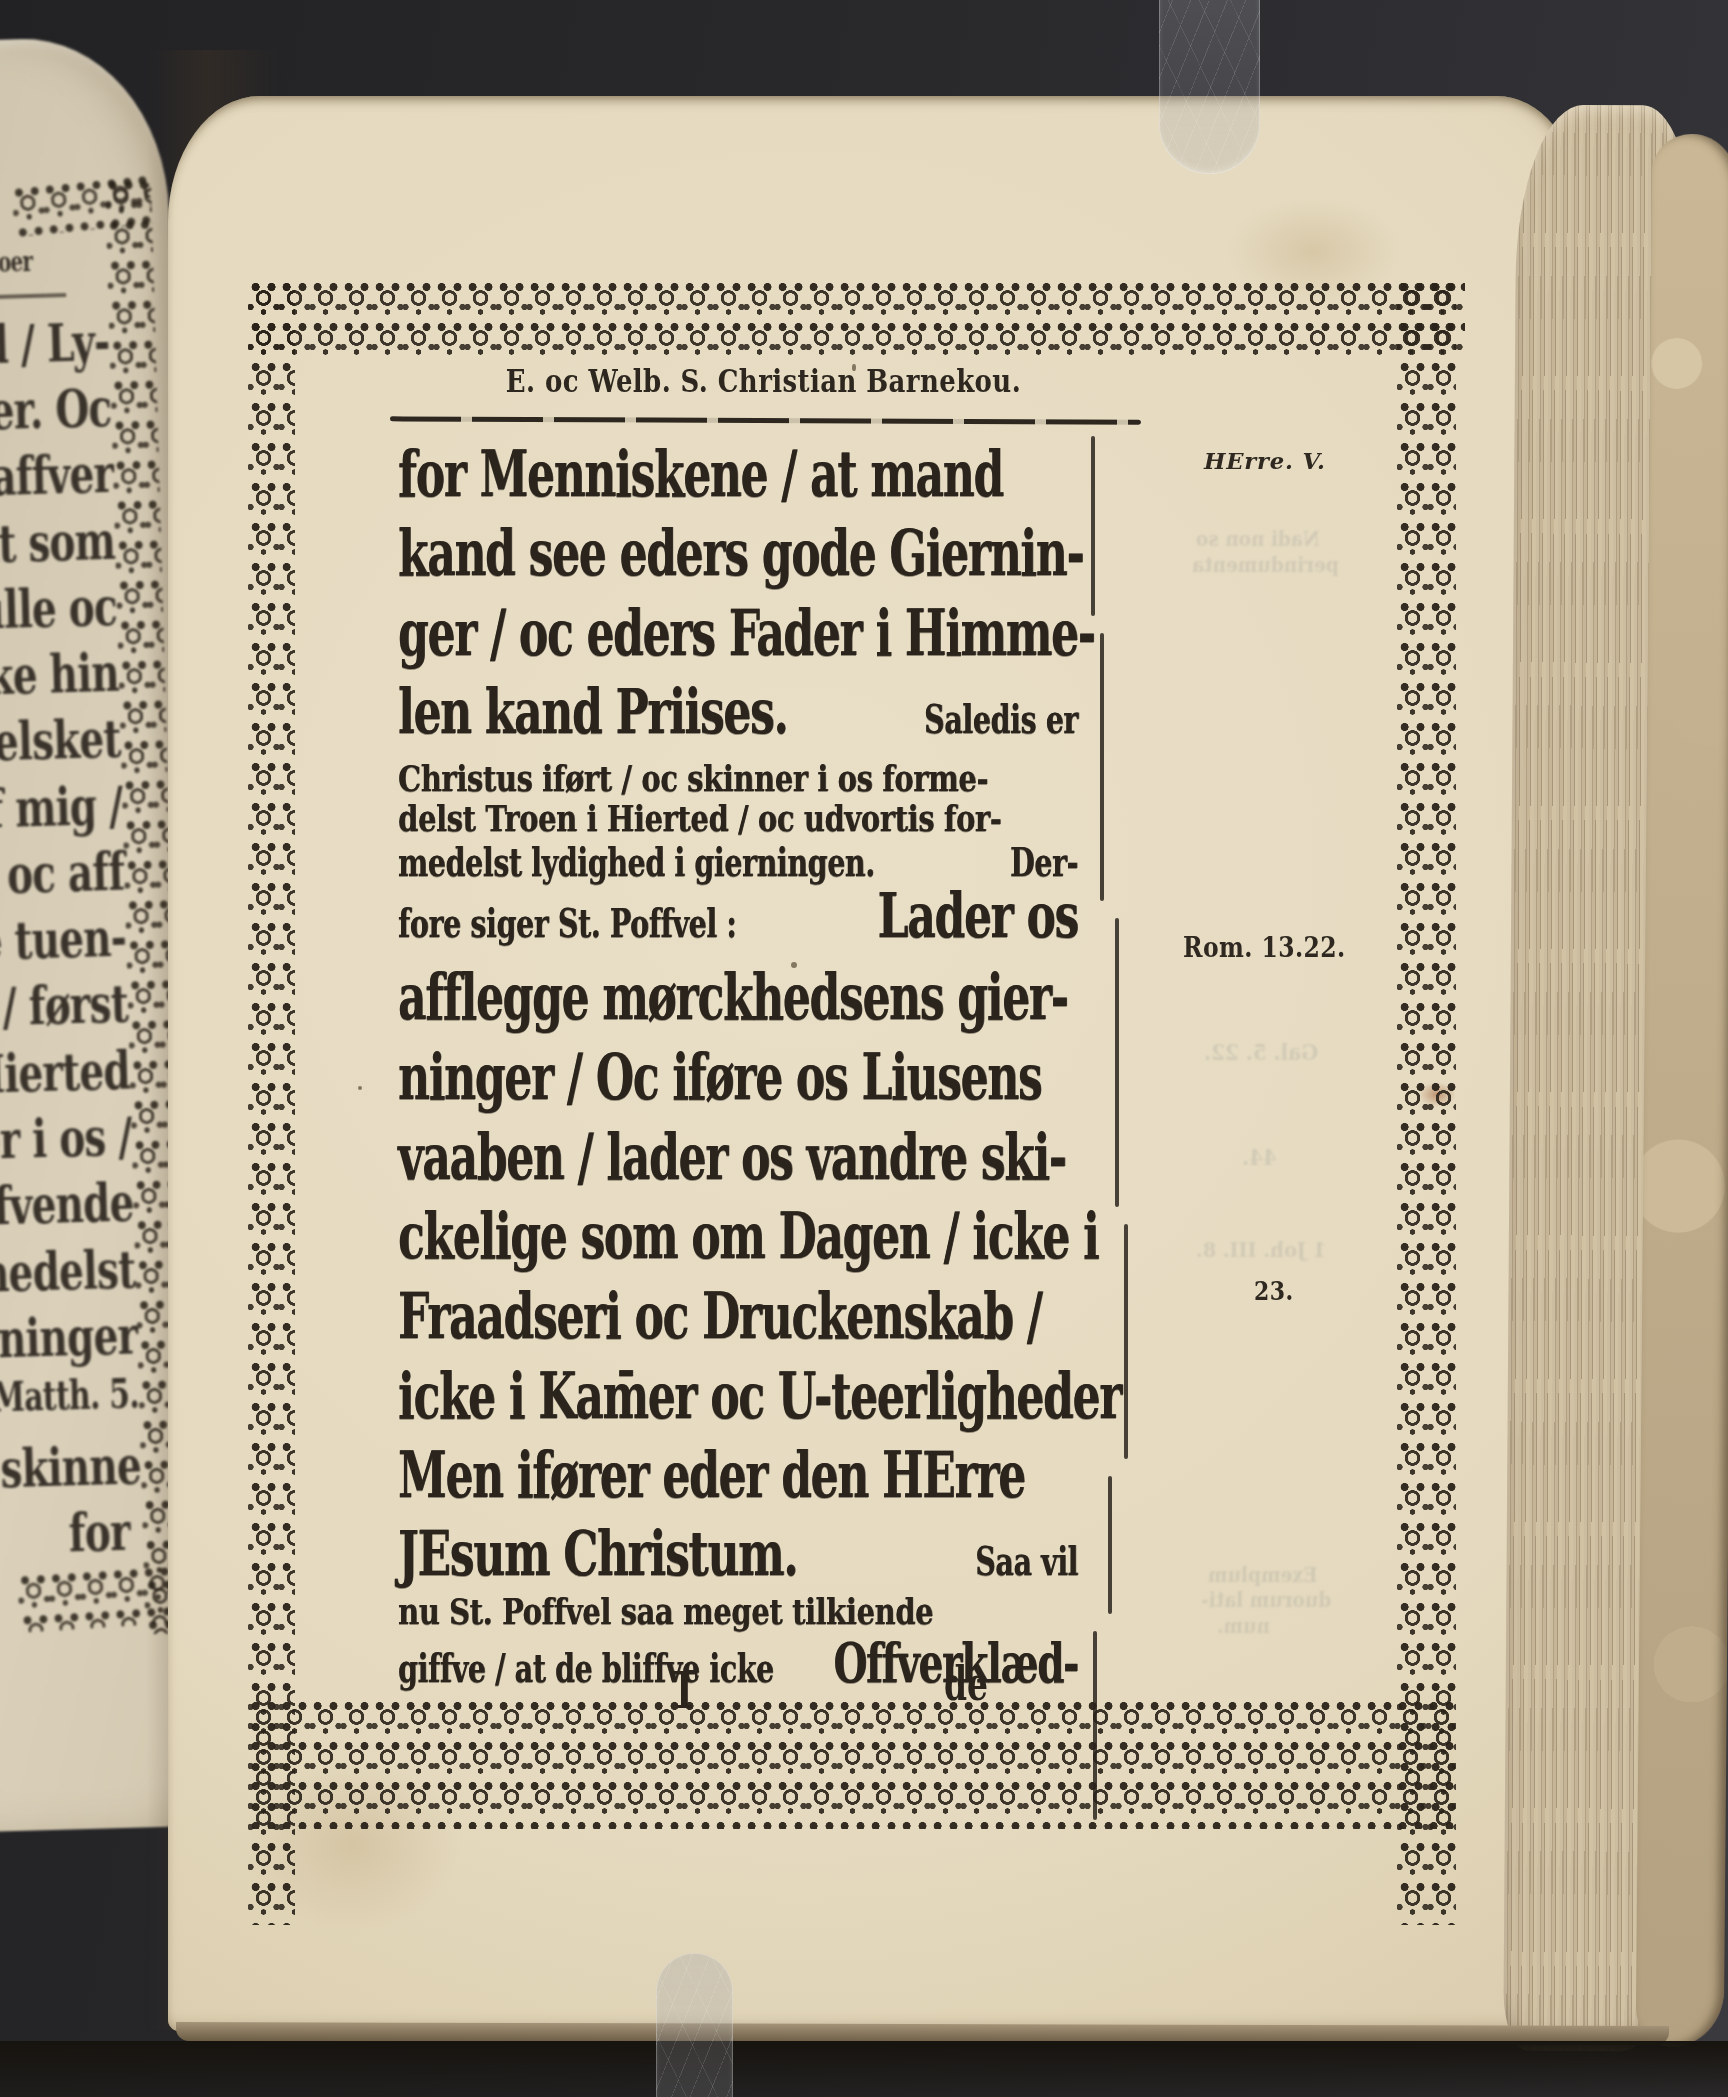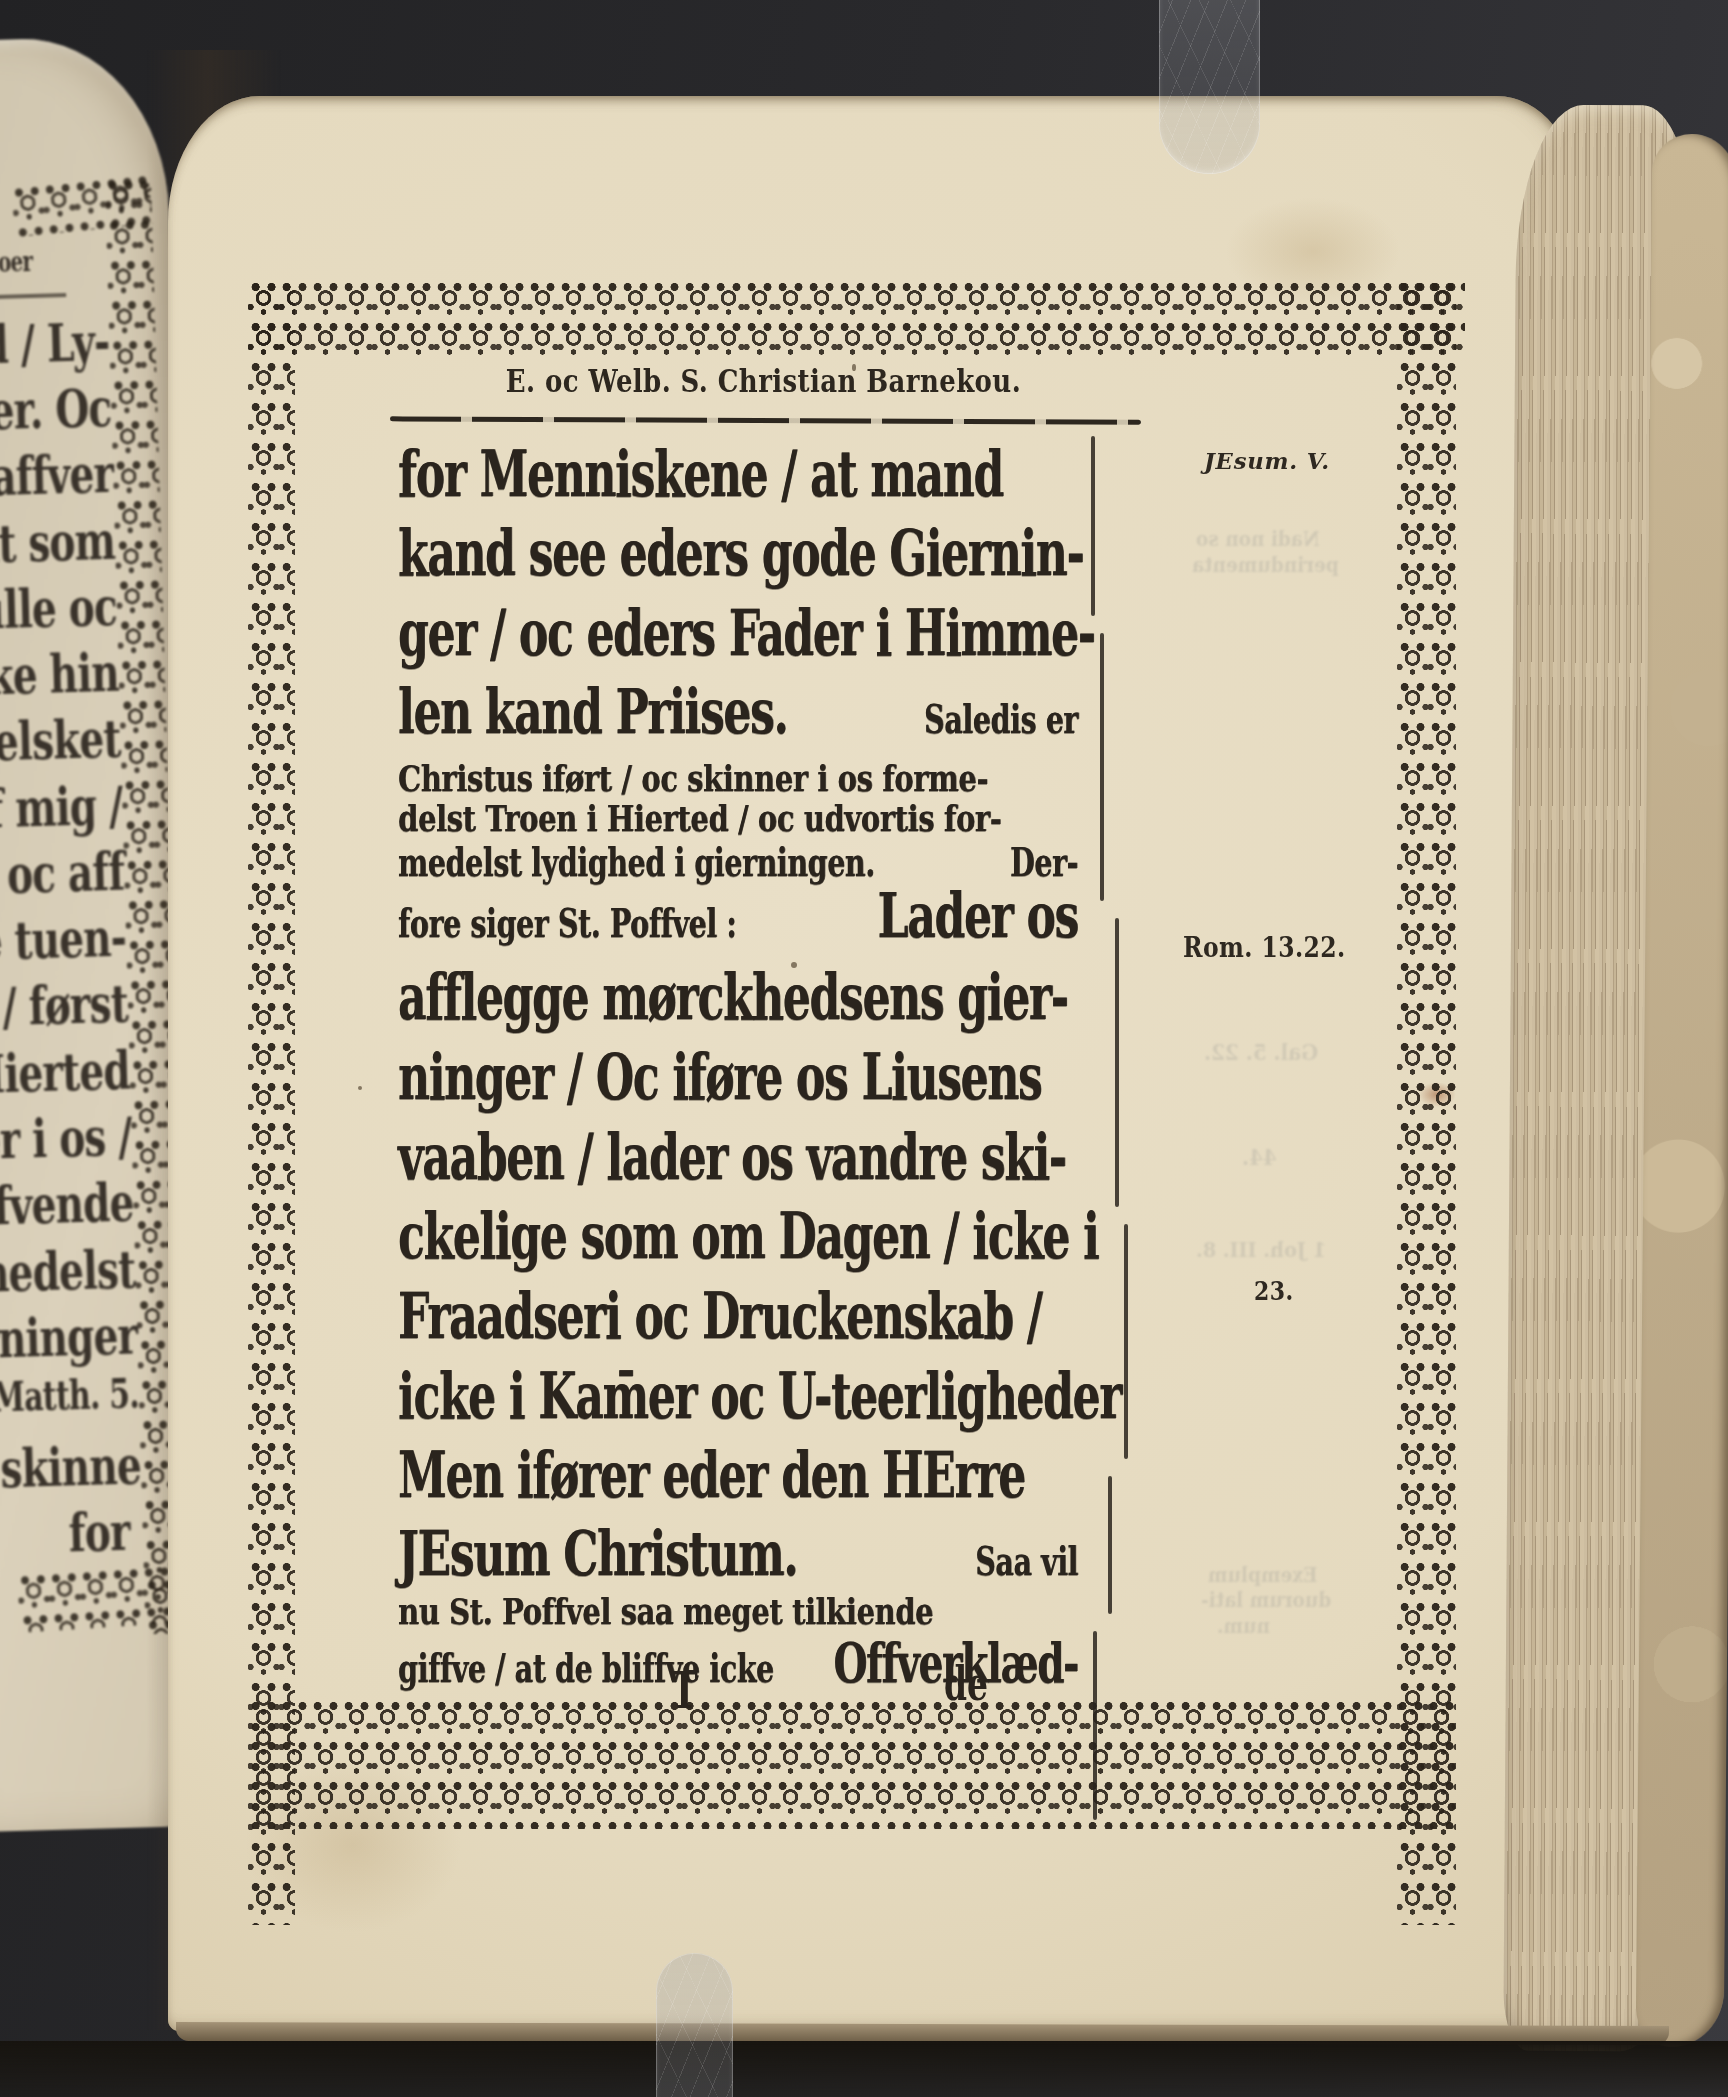--- a/index.html
+++ b/index.html
@@ -193,21 +193,21 @@
     <div class="sig" style="left:503px;top:1564px;font-size:36px;">T</div>
     <div class="sig" style="left:776px;top:1561px;font-size:33px;">de</div>
 
     <div class="crule" style="left:923px;top:340px;height:180px;"></div>
     <div class="crule" style="left:932px;top:537px;height:268px;"></div>
     <div class="crule" style="left:947px;top:822px;height:289px;"></div>
     <div class="crule" style="left:956px;top:1128px;height:235px;"></div>
     <div class="crule" style="left:940px;top:1380px;height:138px;"></div>
     <div class="crule" style="left:925px;top:1535px;height:189px;"></div>
 
-    <div class="mnote mn-italic" style="left:1036px;top:352px;">JEsum. V.</div>
+    <div class="mnote mn-italic" style="left:1036px;top:352px;">HErre. V.</div>
     <div class="mnote mn-frak" style="left:1015px;top:835px;">Rom. 13.22.</div>
     <div class="mnote mn-frak" style="left:1086px;top:1179px;font-size:22px;">23.</div>
 
     <div class="ghost" style="left:1028px;top:432px;font-size:18.5px;">Nadi non so</div>
     <div class="ghost" style="left:1024px;top:458px;font-size:18.5px;">perindumenta</div>
     <div class="ghost" style="left:1036px;top:944px;font-size:20px;">Gal. 5. 22.</div>
     <div class="ghost" style="left:1074px;top:1049px;font-size:20px;">44.</div>
     <div class="ghost" style="left:1028px;top:1142px;font-size:19.3px;">1 Joh. III. 8.</div>
     <div class="ghost" style="left:1040px;top:1468px;font-size:18.5px;">Exemplum</div>
     <div class="ghost" style="left:1033px;top:1493px;font-size:18.5px;">duorum lati-</div>

